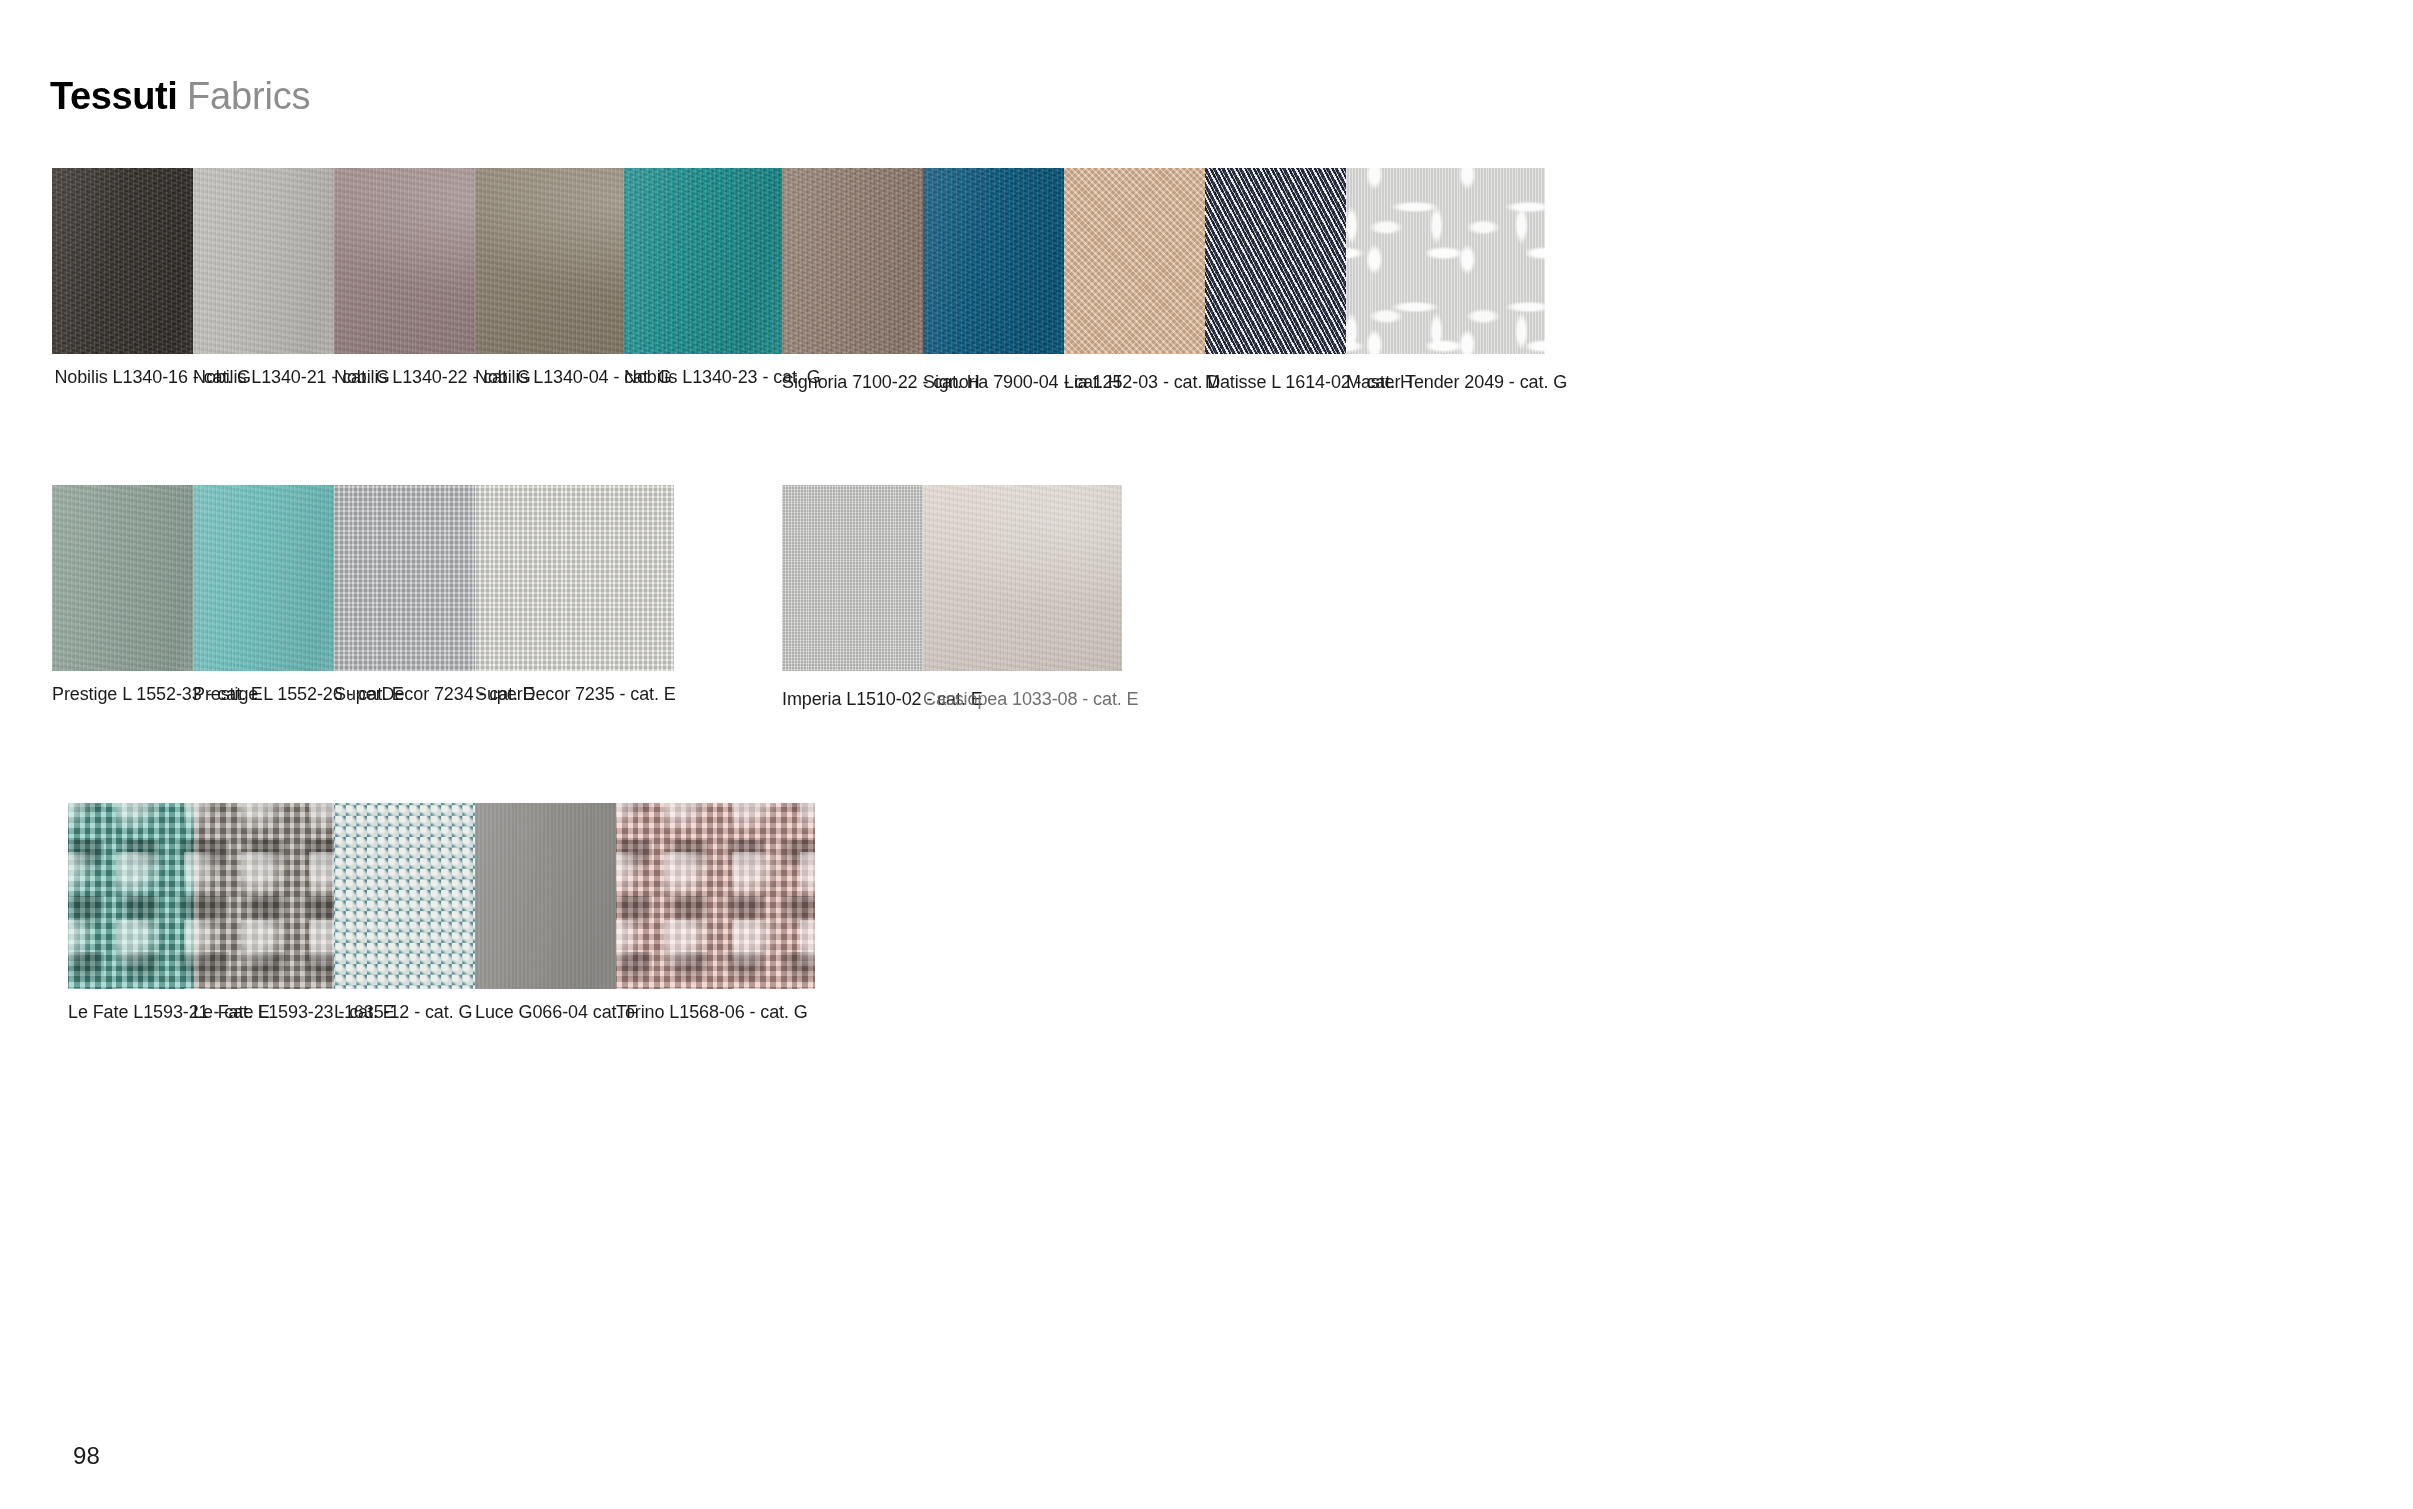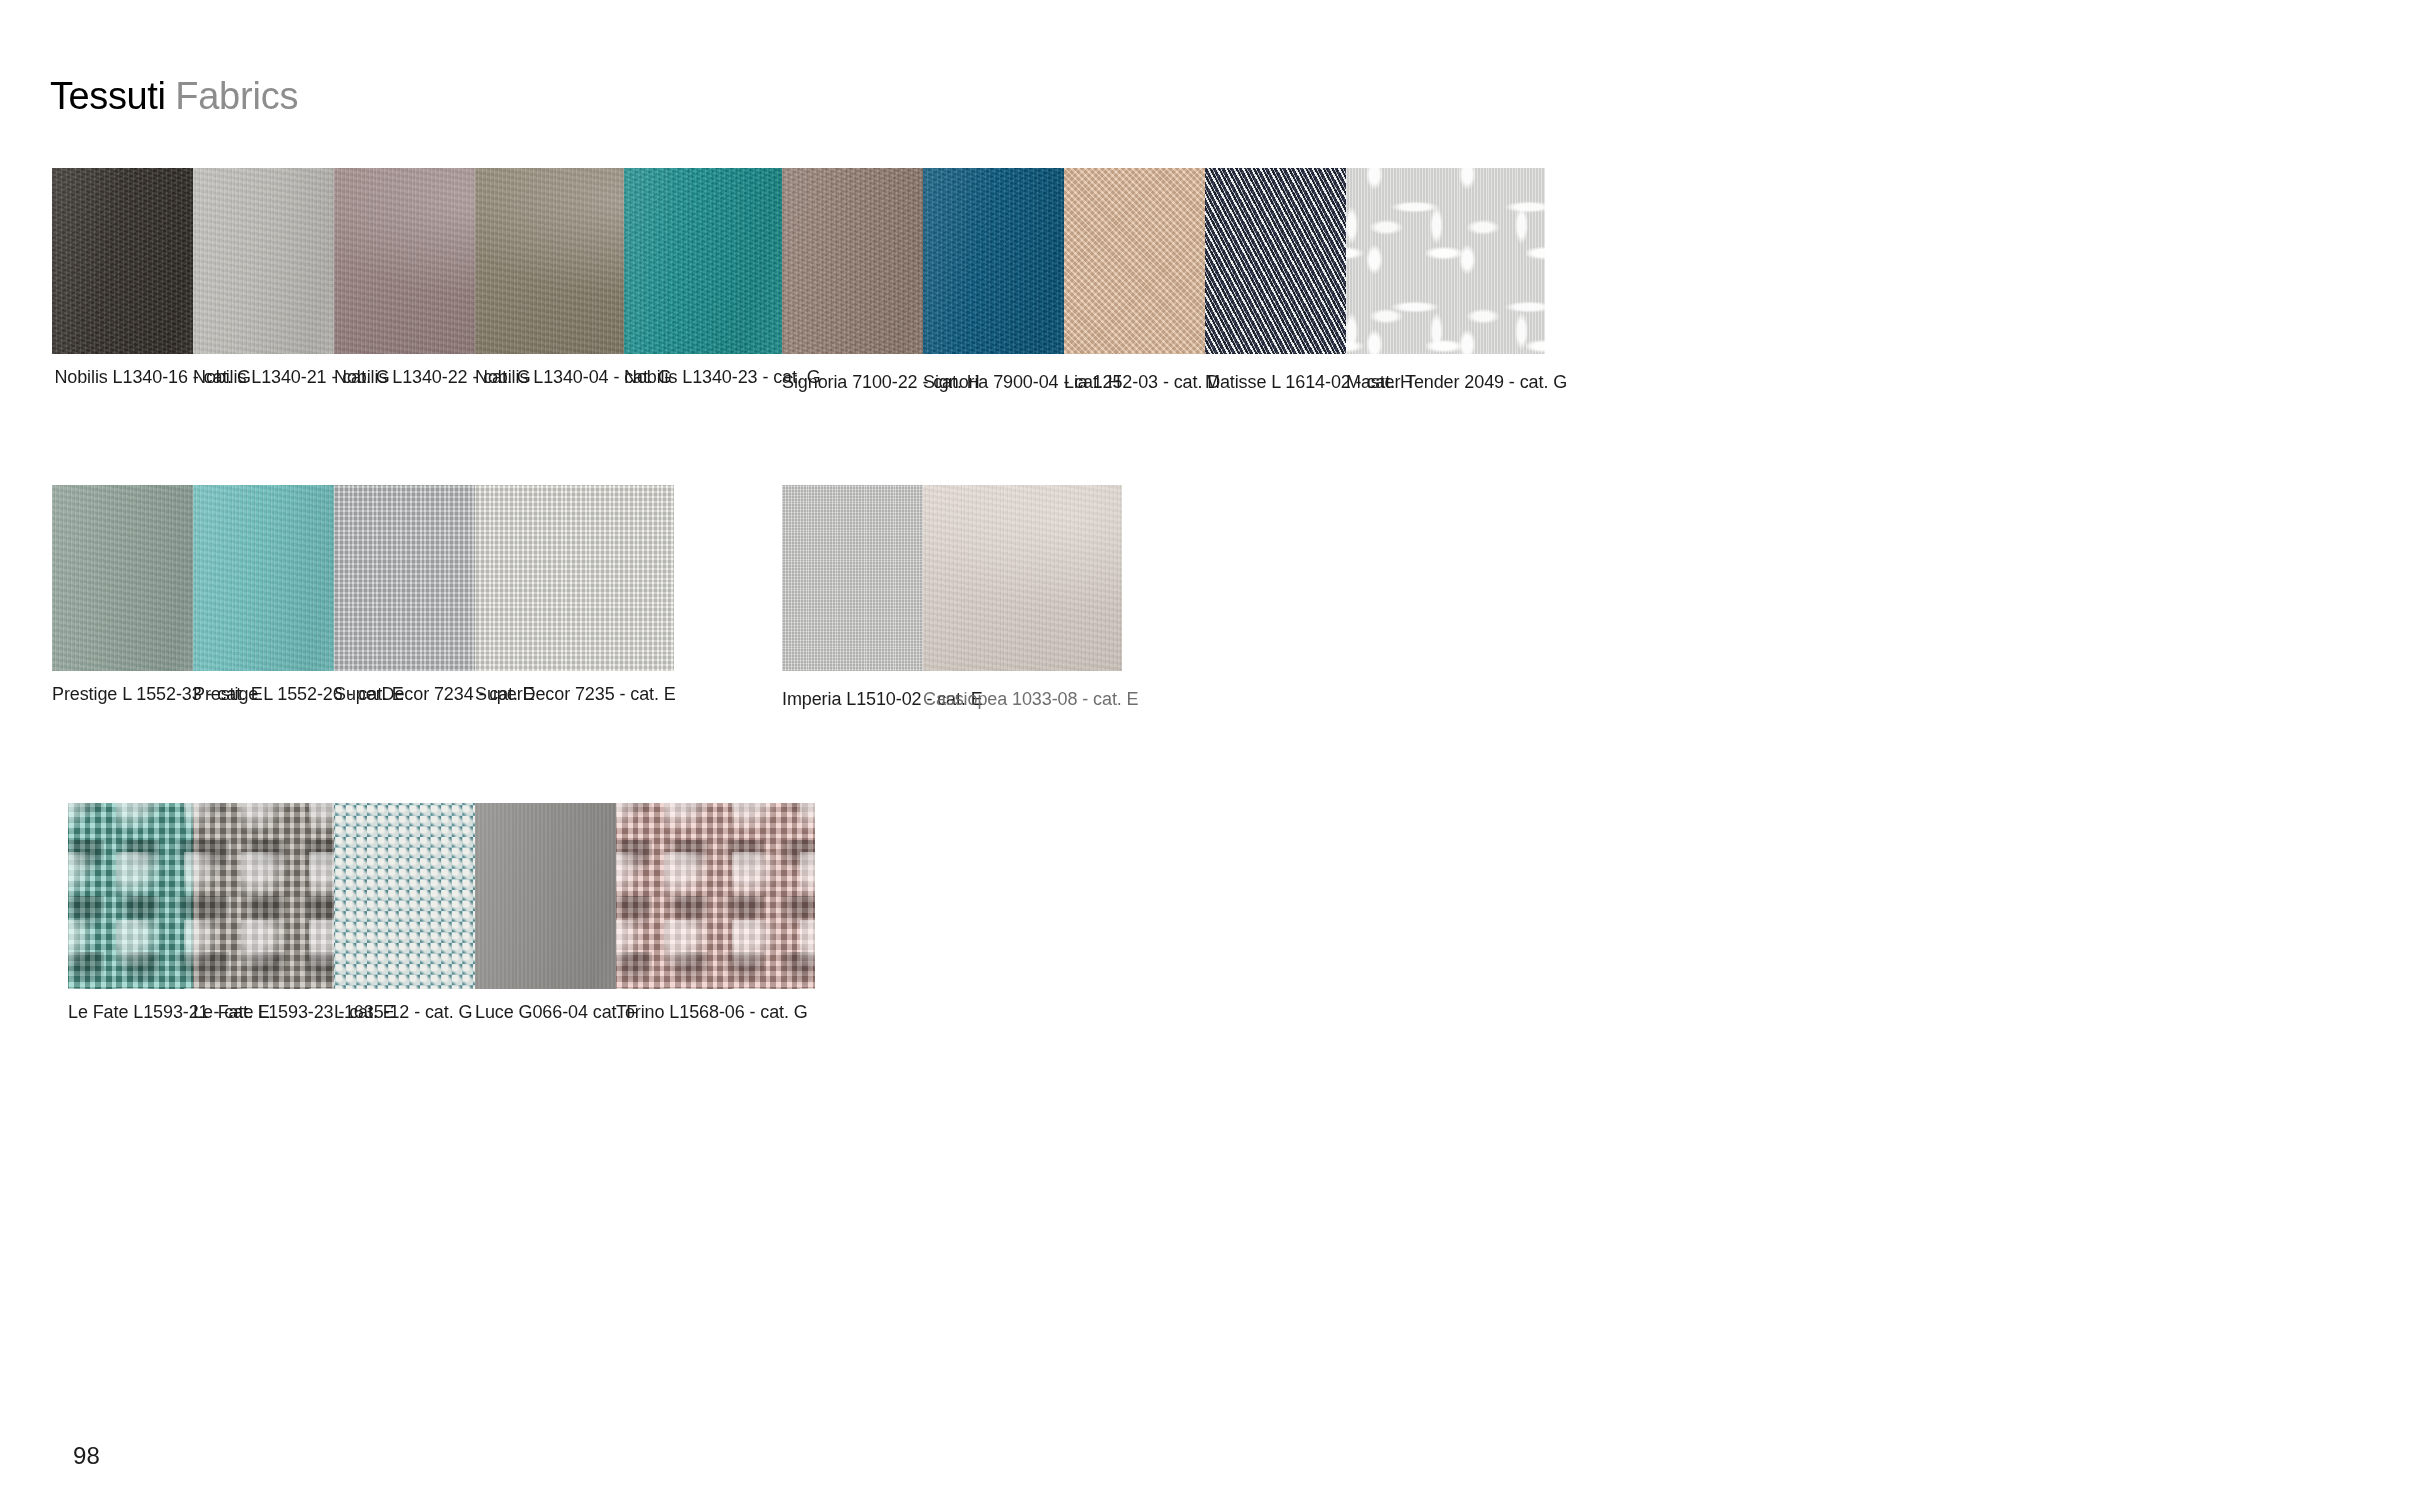--- a/index.html
+++ b/index.html
@@ -19,21 +19,21 @@
   
   #page-header {
     position: absolute;
     left: 50px;
     top: 77px;
     font-size: 38px;
     line-height: 1;
     white-space: nowrap;
   }
   #page-header .title-main {
-    font-weight: 400;
+    font-weight: 700;
     color: #000000;
     letter-spacing: -0.4px;
   }
   #page-header .title-sub {
     font-weight: 400;
     color: #8d8d8d;
     letter-spacing: -0.2px;
     margin-left: 9.7px;
   }
 

